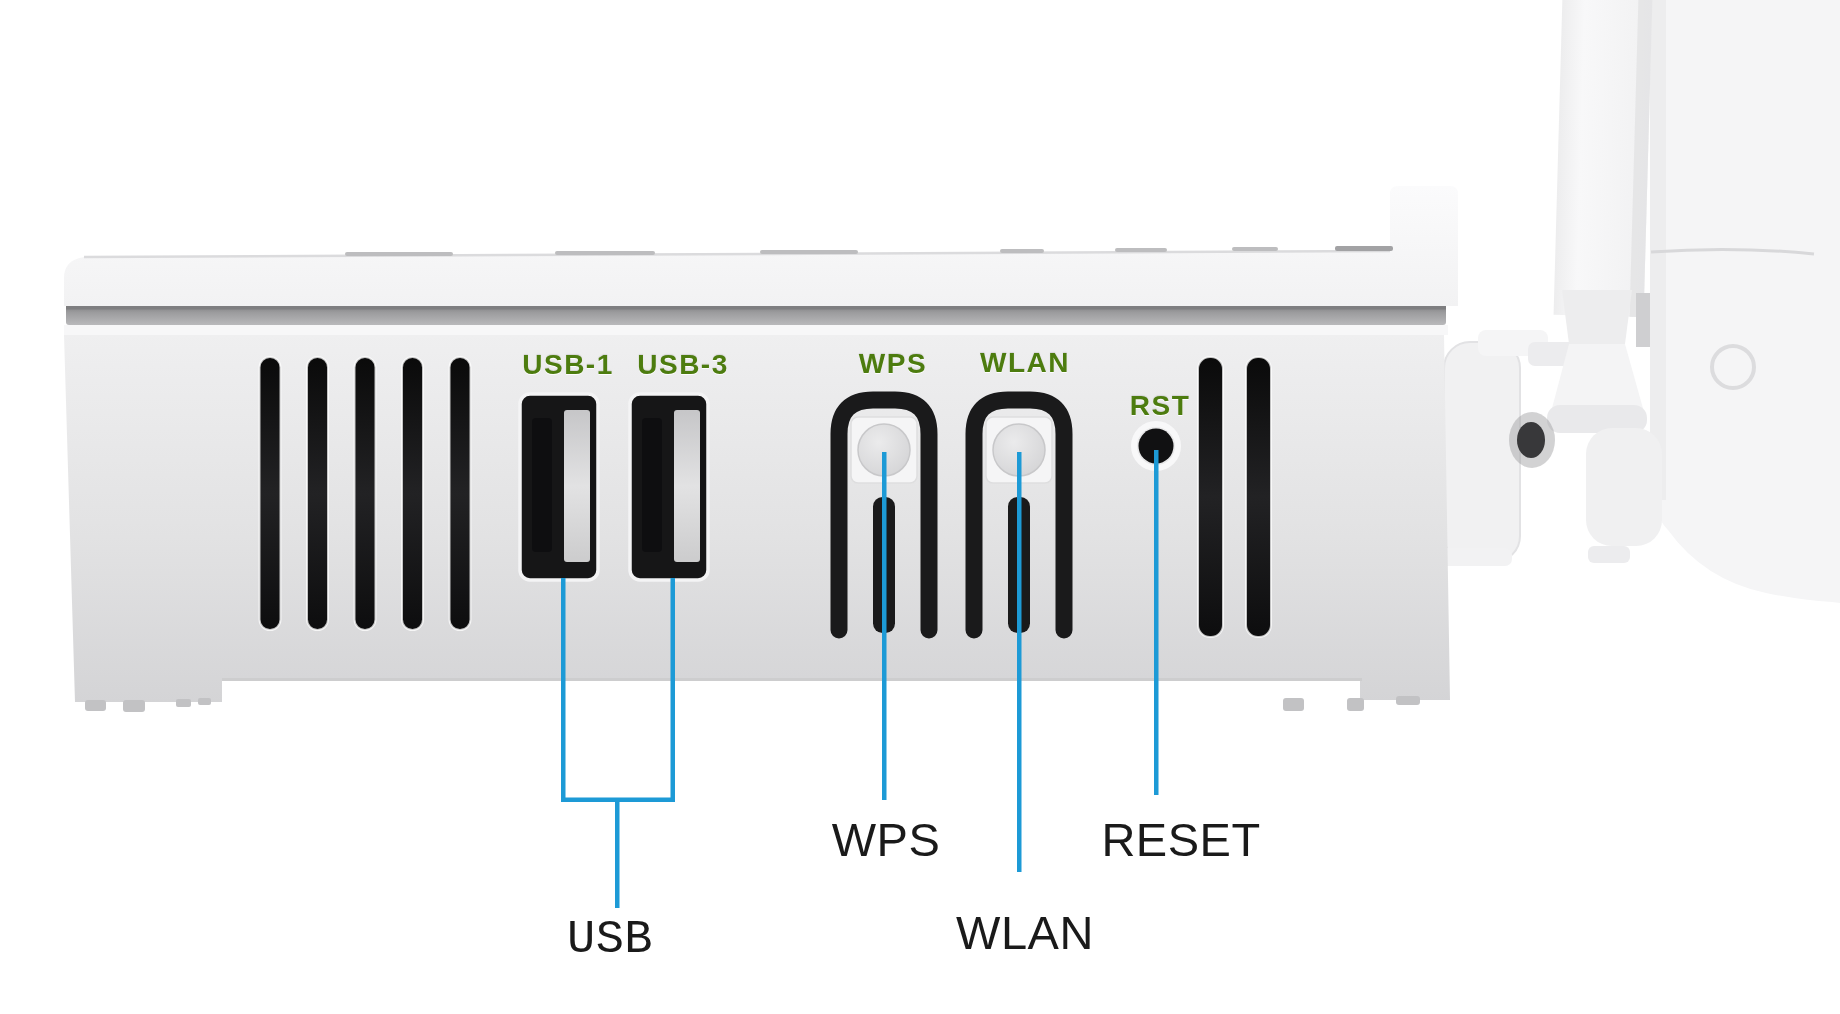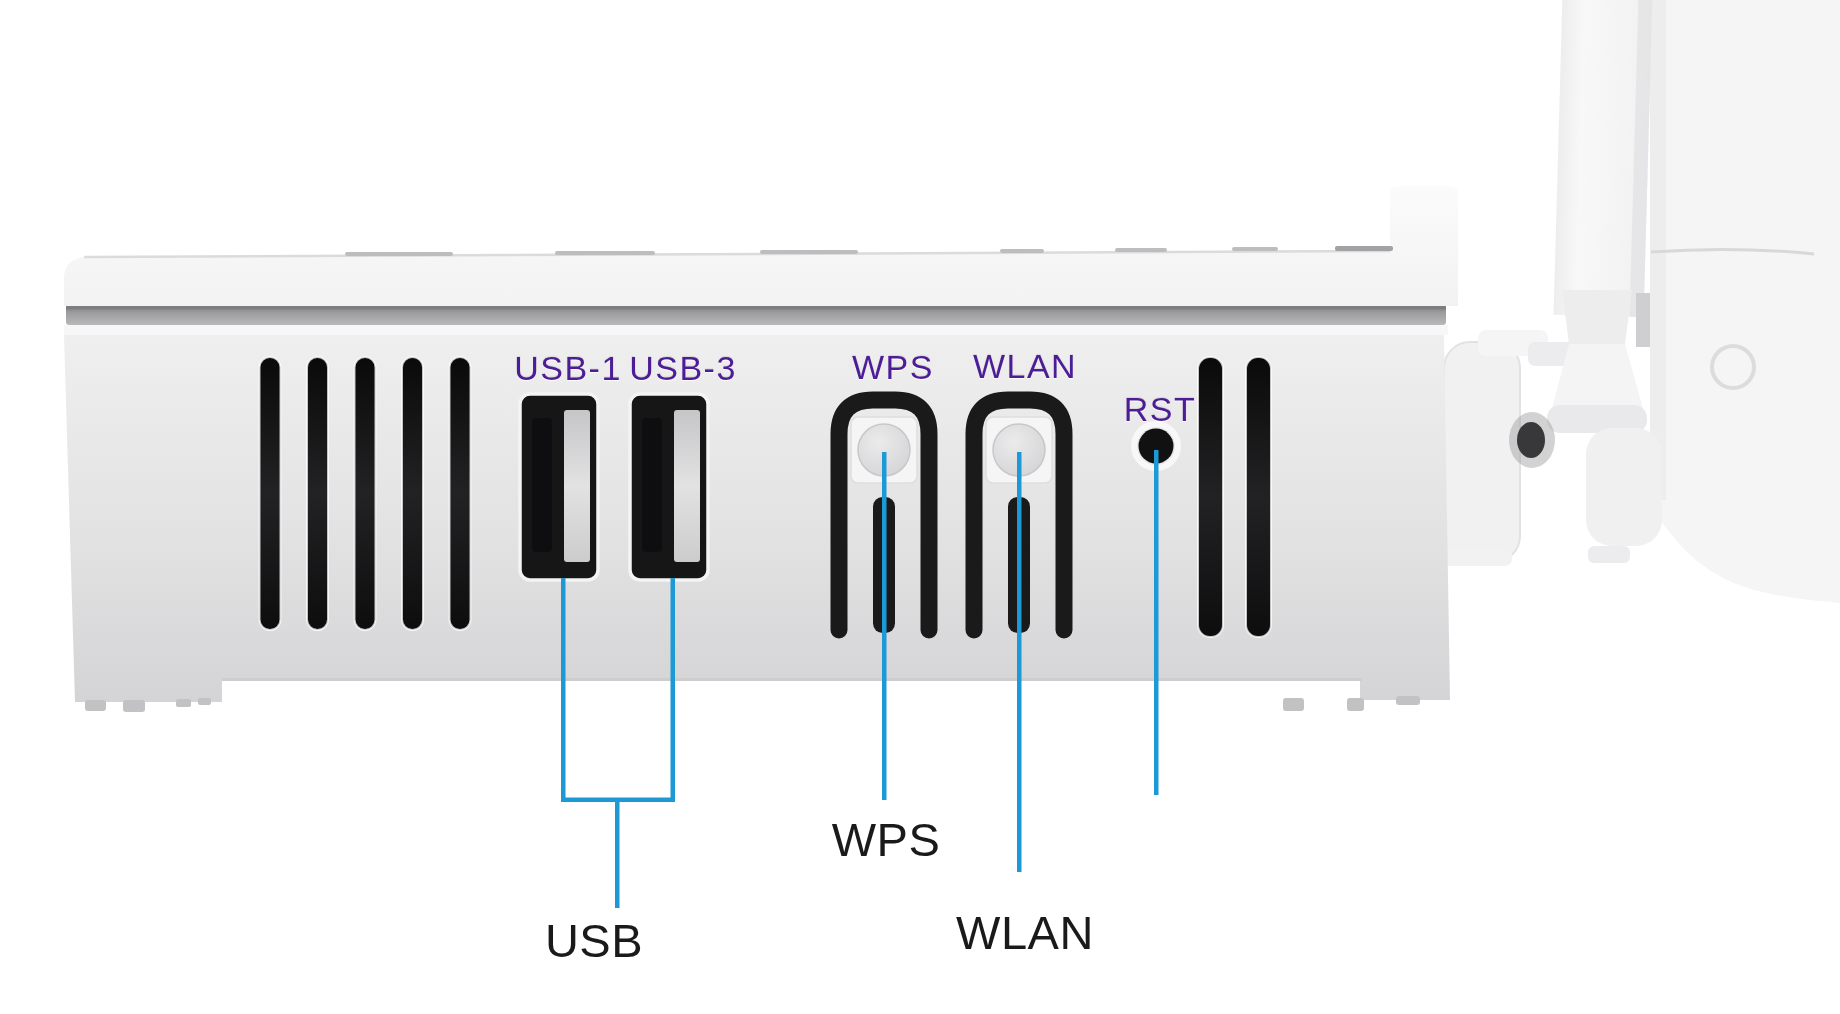--- a/index.html
+++ b/index.html
@@ -3,21 +3,21 @@
 <meta charset="utf-8">
 <style>
   html,body{margin:0;padding:0;background:#ffffff;}
   .stage{
     position:relative;width:1840px;height:1014px;overflow:hidden;
     background:#ffffff;font-family:"Liberation Sans",sans-serif;
   }
   .stage svg{position:absolute;left:0;top:0;}
   .printed-label{
     position:absolute;transform:translateX(-50%);
-    font-weight:400;font-size:34px;letter-spacing:1.5px;color:#4c1d95;
+    font-weight:700;font-size:28px;letter-spacing:1.5px;color:#4d7c0f;
     text-shadow:0 1px 0 rgba(255,255,255,.9), 0 -1px 1px rgba(110,110,110,.18);
     white-space:nowrap;user-select:none;
   }
   .callout-label{
     position:absolute;transform:translateX(-50%);
     font-weight:400;font-size:47px;letter-spacing:.5px;color:#1a1a1a;
     white-space:nowrap;user-select:none;
   }
 </style>
 </head>
@@ -176,17 +176,18 @@
       <rect x="1154" y="450" width="4.5" height="345" fill="#1d9ad6"></rect>
     </g>
   </svg>
 
   <div class="printed-label" style="left:568px;top:349px;">USB-1</div>
   <div class="printed-label" style="left:683px;top:349px;">USB-3</div>
   <div class="printed-label" style="left:893px;top:348px;">WPS</div>
   <div class="printed-label" style="left:1025px;top:347px;">WLAN</div>
   <div class="printed-label" style="left:1160px;top:390px;">RST</div>
 
-  <div class="callout-label" style="left:594px;top:913px;">USB</div>
+  <div class="callout-label" style="left:610px;top:913px;font-family:Liberation Mono, monospace;">USB</div>
   <div class="callout-label" style="left:886px;top:812px;">WPS</div>
   <div class="callout-label" style="left:1025px;top:905px;">WLAN</div>
+  <div class="callout-label" style="left:1181px;top:812px;">RESET</div>
 
 </div>
 
 </body></html>

